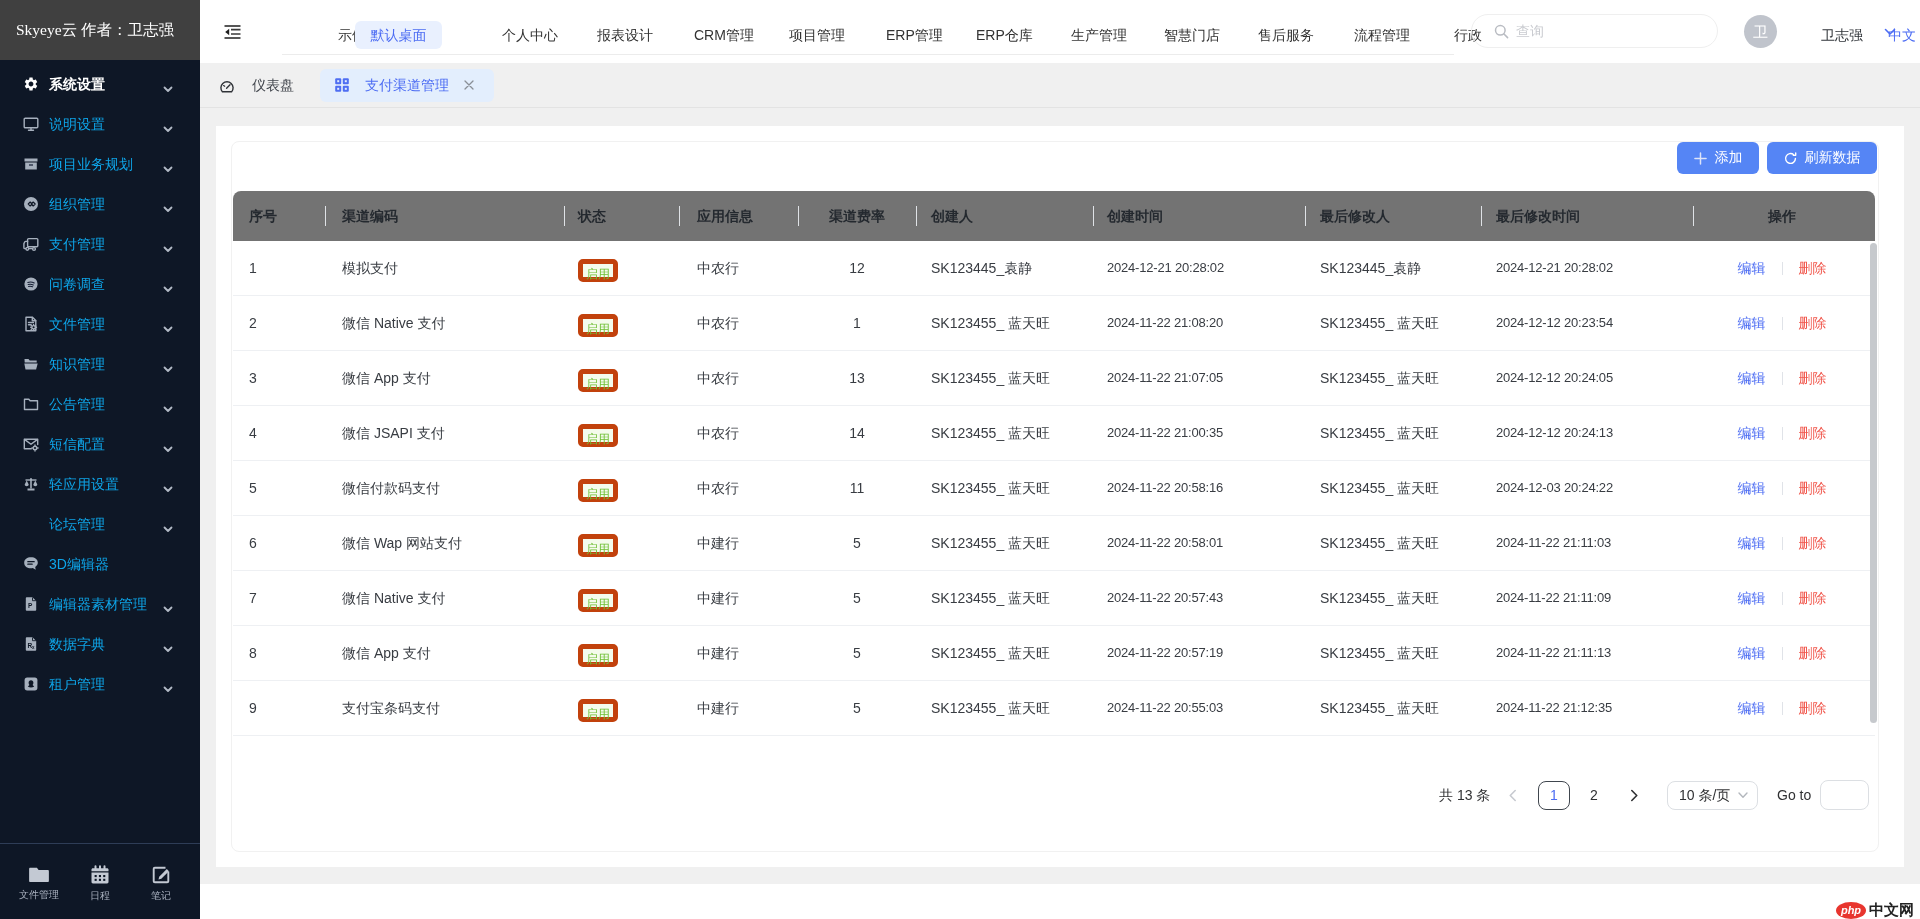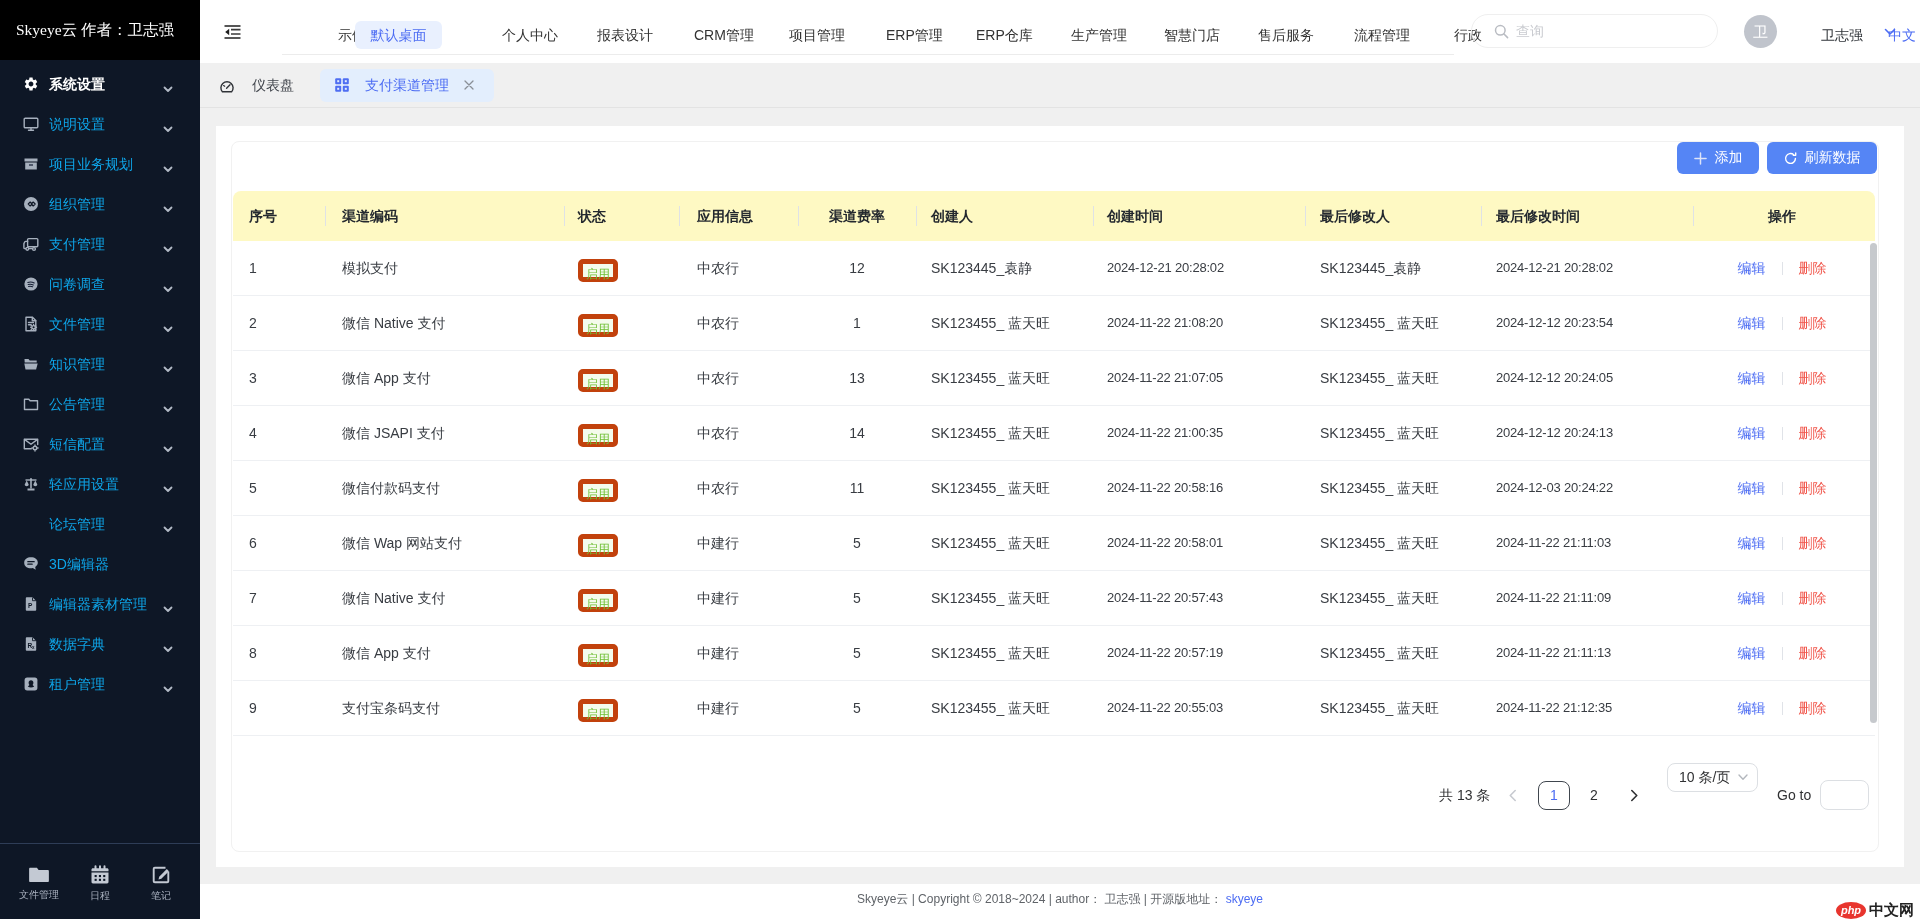--- a/index.html
+++ b/index.html
@@ -3,21 +3,21 @@
 <meta charset="utf-8">
 <title>Skyeye</title>
 <style>
 *{margin:0;padding:0;box-sizing:border-box;}
 html,body{width:1920px;height:919px;overflow:hidden;}
 body{font-family:"Liberation Sans",sans-serif;font-size:14px;color:#333;background:#fff;}
 #app{position:relative;width:1920px;height:919px;overflow:hidden;}
 .abs{position:absolute;}
 
 #side{position:absolute;left:0;top:0;width:200px;height:919px;background:#0e1726;}
-#side-logo{position:absolute;left:0;top:0;width:200px;height:60px;background:#000000;color:#fff;
+#side-logo{position:absolute;left:0;top:0;width:200px;height:60px;background:#404040;color:#fff;
  font-family:"Liberation Serif",serif;font-size:15.5px;line-height:60px;padding-left:16px;white-space:nowrap;}
 .mi{position:absolute;left:0;width:200px;height:40px;color:#0ea5e9;font-size:14px;}
 .mi .ic{position:absolute;left:23px;top:12px;width:16px;height:16px;}
 .mi .tx{position:absolute;left:49px;top:0;line-height:40px;white-space:nowrap;}
 .mi .ar{position:absolute;left:163px;top:16px;width:10px;height:7px;}
 .mi.on{color:#ffffff;font-weight:bold;}
 .sb-item{position:absolute;width:66px;text-align:center;color:#a9b1bf;font-size:10px;}
 .sb-item svg{display:block;margin:0 auto 4px;}
 
 #nav{position:absolute;left:200px;top:0;width:1720px;height:63px;background:#fff;}
@@ -32,21 +32,21 @@
  color:#fff;text-align:center;line-height:33px;font-size:15px;}
 
 #tabbar{position:absolute;left:200px;top:63px;width:1720px;height:45px;background:#f0f0f0;border-bottom:1px solid #e3e3e3;}
 #tab-pill{position:absolute;left:120px;top:6px;width:174px;height:33px;background:#e3eefd;border-radius:6px;}
 
 #content{position:absolute;left:200px;top:108px;width:1720px;height:776px;background:#f0f0f0;}
 #pane{position:absolute;left:216px;top:126px;width:1688px;height:741px;background:#fff;}
 #card{position:absolute;left:231px;top:141px;width:1648px;height:711px;background:#fff;border:1px solid #f1f1f1;border-radius:8px;}
 .btn{position:absolute;top:142px;height:32px;border-radius:6px;background:#5585f5;color:#fff;font-size:14px;
  display:flex;align-items:center;justify-content:center;gap:8px;}
-#thead{position:absolute;left:233px;top:191px;width:1642px;height:50px;background:#fef9c3;border-radius:8px 8px 0 0;}
+#thead{position:absolute;left:233px;top:191px;width:1642px;height:50px;background:#737373;border-radius:8px 8px 0 0;}
 .th{position:absolute;top:0;height:50px;line-height:50px;font-weight:bold;color:#24292f;font-size:14px;white-space:nowrap;}
 .tdv{position:absolute;top:15px;width:1px;height:20px;background:#dfe2e6;}
 .row{position:absolute;left:233px;width:1642px;height:55px;border-bottom:1px solid #eef0f3;background:#fff;}
 .td{position:absolute;top:0;height:54px;line-height:54px;color:#383c42;font-size:14px;white-space:nowrap;}
 .badge{position:absolute;left:345px;top:18px;width:40px;height:23px;border:5px solid #c2410c;background:#f4fbec;
  border-radius:5px;color:#6fbf35;font-size:12px;text-align:center;line-height:21px;}
 .td.dt{font-size:13px;letter-spacing:-0.2px;}
 .lk-e{color:#4c6cf3;}
 .lk-d{color:#f1564b;}
 
@@ -493,27 +493,26 @@
 <div class="abs" style="left:1870px;top:243px;width:7px;height:480px;border-radius:4px;background:#c6c9cd"></div>
 <div class="pg" style="left:1439px;top:787px">共 13 条</div>
 <svg class="abs" style="left:1508px;top:789px" viewBox="0 0 10 14" width="9" height="13">
 <path d="M8 1.5L2.5 7L8 12.5" stroke="#c7cad0" stroke-width="1.8" fill="none" stroke-linecap="round" stroke-linejoin="round"></path>
     </svg>
 <div class="pg" style="left:1538px;top:781px;width:32px;height:29px;border:1.5px solid #40464e;border-radius:8px;text-align:center;line-height:26px;color:#4c6cf3">1</div>
 <div class="pg" style="left:1590px;top:787px;color:#303133">2</div>
 <svg class="abs" style="left:1630px;top:789px" viewBox="0 0 10 14" width="9" height="13">
 <path d="M2 1.5L7.5 7L2 12.5" stroke="#303133" stroke-width="1.8" fill="none" stroke-linecap="round" stroke-linejoin="round"></path>
     </svg>
-<div class="pg" style="left:1667px;top:763px;width:91px;height:29px;border:1px solid #dcdfe3;border-radius:8px;background:#fff">
+<div class="pg" style="left:1667px;top:781px;width:91px;height:29px;border:1px solid #dcdfe3;border-radius:8px;background:#fff">
 <span style="position:absolute;left:11px;line-height:27px">10 条/页</span>
 <svg style="position:absolute;right:9px;top:10px" viewBox="0 0 10 7" width="10" height="7">
         <path d="M1 1l4 4.2L9 1" stroke="#b3b7bd" stroke-width="1.4" fill="none" stroke-linecap="round" stroke-linejoin="round"></path>
       </svg>
     </div>
 <div class="pg" style="left:1777px;top:787px">Go to</div>
 <div class="pg" style="left:1820px;top:780px;width:49px;height:30px;border:1px solid #dcdfe3;border-radius:8px;background:#fff"></div>
 <div id="footer"></div>
-<div class="abs" style="left:200px;top:884px;width:1720px;height:35px;text-align:center;font-size:12px;color:#5f6368;line-height:30px">Skyeye云 | Copyright © 2018~2024 | author： 卫志强 | 开源版地址： <span style="color:#4c6cf3">skyeye</span></div>
 <div class="abs" style="left:1836px;top:901px;width:84px;height:18px">
 <div style="position:absolute;left:0;top:1px;width:30px;height:17px;background:#e8352e;border-radius:50%;color:#fff;
 font-style:italic;font-weight:bold;font-size:11px;text-align:center;line-height:16px;font-family:'Liberation Sans',sans-serif">php</div>
 <span style="position:absolute;left:33px;top:0;font-weight:bold;font-size:15px;color:#222">中文网</span>
     </div>
 </div>
 </body></html>

